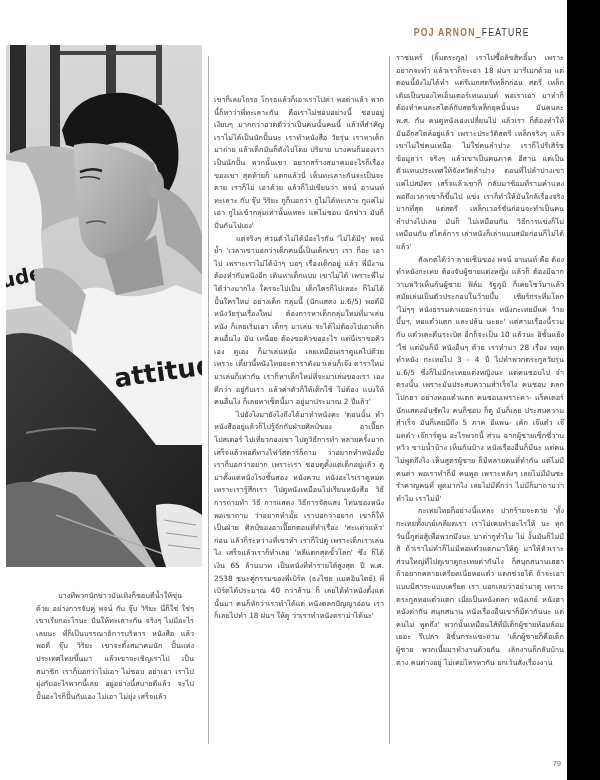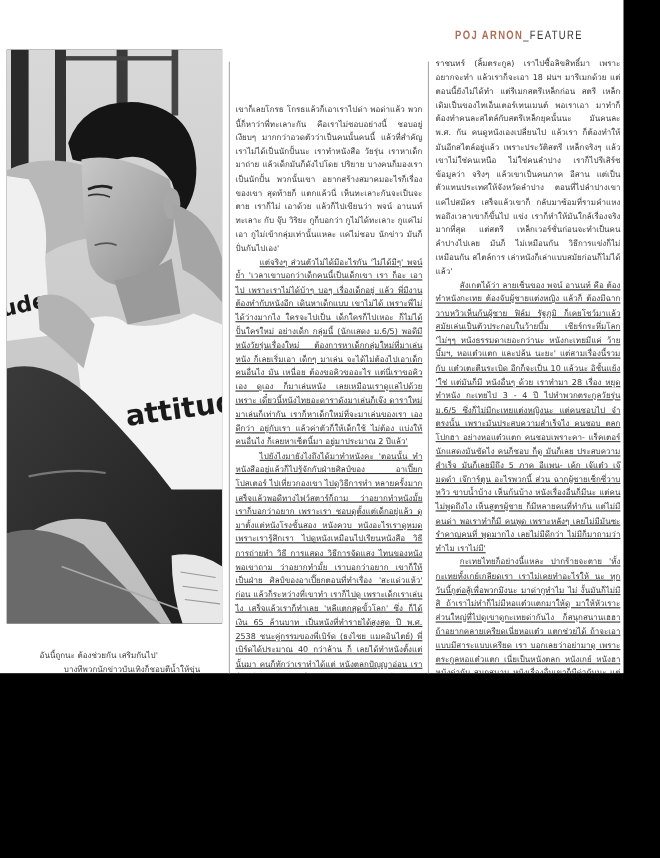--- a/index.html
+++ b/index.html
@@ -1,19 +1,19 @@
 <!DOCTYPE html>
 <html><head>
 <meta charset="utf-8">
 <style>
   * { box-sizing: border-box; margin: 0; padding: 0; }
   html, body { width: 600px; height: 780px; overflow: hidden; background: #000; }
   body { position: relative; font-family: "DejaVu Sans", sans-serif; }
   .page {
-    position: absolute; left: 0; top: 0; width: 567px; height: 612px;
+    position: absolute; left: 0; top: 0; width: 567px; height: 780px;
     background: #fff; overflow: hidden;
   }
   .edge-bar { position: absolute; left: 567px; top: 0; width: 33px; height: 780px; background: #000; }
 
   .header {
     position: absolute; top: 26px; right: 37px;
     font-family: "Liberation Sans", sans-serif; font-size: 11px;
     letter-spacing: 1.6px; transform: scaleX(0.78); transform-origin: right center;
     white-space: nowrap;
   }
@@ -23,21 +23,21 @@
 
   .photo {
     position: absolute; left: 6px; top: 45px; width: 196px; height: 522px;
     overflow: hidden; background: #777;
   }
   .photo svg { display: block; width: 100%; height: 100%; }
 
   .col { position: absolute; font-size: 7.3px; line-height: 12.6px; color: #333;
     font-family: "DejaVu Sans", sans-serif; text-align: justify; }
   .col p { margin: 0; }
-  .col p.indent { text-indent: 22px; text-decoration: underline; }
+  .col p.indent { text-indent: 22px; }
 
   .col-left { left: 36px; top: 590px; width: 158px; }
   .col-mid { left: 214px; top: 62px; width: 170px; border-left: 1px solid #999; padding-left: 0; }
   .divider-mid { position: absolute; left: 208px; top: 56px; width: 1px; height: 688px; background: #aaa; }
   .divider-right { position: absolute; left: 389px; top: 56px; width: 1px; height: 688px; background: #aaa; }
   .col-right { left: 396px; top: 52px; width: 168px; }
   .col-mid { border-left: none; margin-top: 32px; }
 
   .page-number { position: absolute; left: 553px; top: 760px; font-size: 7px; color: #555;
     font-family: "Liberation Sans", sans-serif; }
@@ -106,21 +106,20 @@
 
       <path d="M150 460 Q175 455 196 470 L196 522 L160 522 Q150 495 150 460 Z" fill="#e8e8e8"></path>
       <path d="M158 475 L190 480 M160 488 L192 492 M162 500 L194 504" stroke="#999" stroke-width="1"></path>
     </svg>
   </div>
 
   <div class="divider-mid"></div>
   <div class="divider-right"></div>
 
   <div class="col col-left">
-    <p style="padding-left:0;">อันนี้ถูกนะ ต้องช่วยกัน เสริมกันไป'</p>
     <p class="indent">บางทีพวกนักข่าวบันเทิงก็ชอบตีน้ำให้ขุ่น ด้วย อย่างการจับคู่ พจน์ กับ จุ๊บ วิริยะ นี่ก็ใช่ ใช่ๆ เขาเรียกอะไรนะ ปั่นให้ทะเลาะกัน จริงๆ ไม่มีอะไรเลยนะ พี่ก็เป็นบรรณาธิการบริหาร หนังสือ แล้วพอดี จุ๊บ วิริยะ เขาจะตั้งสมาคมนัก ปั้นแห่งประเทศไทยขึ้นมา แล้วเขาจะเชิญเราไป เป็นสมาชิก เราก็บอกว่าไม่เอา ไม่ชอบ อย่าเอา เราไปยุ่งกับอะไรพวกนี้เลย อยู่อย่างนี้สบายดีแล้ว จะไปปั้นอะไรก็ปั้นกันเอง ไม่เอา ไม่ยุ่ง เสร็จแล้ว</p>
   </div>
 
   <div class="col col-mid">
     <p>เขาก็เลยโกรธ โกรธแล้วก็เอาเราไปด่า พอด่าแล้ว พวกนี้ก็หาว่าพี่ทะเลาะกัน คือเราไม่ชอบอย่างนี้ ชอบอยู่เงียบๆ มากกว่าอวดตัวว่าเป็นคนนั้นคนนี้ แล้วที่สำคัญเราไม่ได้เป็นนักปั้นนะ เราทำหนังสือ วัยรุ่น เราหาเด็กมาถ่าย แล้วเด็กมันก็ดังไปโดย ปริยาย บางคนก็มองเราเป็นนักปั้น พวกนั้นเขา อยากสร้างสมาคมอะไรก็เรื่องของเขา สุดท้ายก็ แตกแล้วนี่ เห็นทะเลาะกันจะเป็นจะตาย เราก็ไม่ เอาด้วย แล้วก็ไปเขียนว่า พจน์ อานนท์ ทะเลาะ กับ จุ๊บ วิริยะ กูก็บอกว่า กูไม่ได้ทะเลาะ กูแค่ไม่ เอา กูไม่เข้ากลุ่มเท่านั้นแหละ แค่ไม่ชอบ นักข่าว มันก็ปั่นกันไปเอง'</p>
     <p class="indent">แต่จริงๆ ส่วนตัวไม่ได้มีอะไรกัน 'ไม่ได้มีๆ' พจน์ย้ำ 'เวลาเขาบอกว่าเด็กคนนี้เป็นเด็กเขา เรา ก็อะ เอาไป เพราะเราไม่ได้บ้าๆ บอๆ เรื่องเด็กอยู่ แล้ว พี่มีงานต้องทำกับหนังอีก เดินหาเด็กแบบ เขาไม่ได้ เพราะพี่ไม่ได้ว่างมากไง ใครจะไปเป็น เด็กใครก็ไปเหอะ ก็ไม่ได้ปั้นใครใหม่ อย่างเด็ก กลุ่มนี้ (นักแสดง ม.6/5) พอดีมีหนังวัยรุ่นเรื่องใหม่ ต้องการหาเด็กกลุ่มใหม่ที่มาเล่นหนัง ก็เลยเริ่มเอา เด็กๆ มาเล่น จะได้ไม่ต้องไปเอาเด็กคนอื่นไง มัน เหนื่อย ต้องขอคิวขออะไร แต่นี่เราขอคิวเอง ดูเอง ก็มาเล่นหนัง เลยเหมือนเราดูแลไปด้วย เพราะ เดี๋ยวนี้หนังไทยอะดาราดังมาเล่นก็เจ๊ง ดาราใหม่ มาเล่นก็เท่ากัน เราก็หาเด็กใหม่ที่จะมาเล่นของเรา เองดีกว่า อยู่กับเรา แล้วค่าตัวก็ให้เด็กใช้ ไม่ต้อง แบ่งให้คนอื่นไง ก็เลยหาเซ็ตนี้มา อยู่มาประมาณ 2 ปีแล้ว'</p>
     <p class="indent">ไปยังไงมายังไงถึงได้มาทำหนังคะ 'ตอนนั้น ทำหนังสืออยู่แล้วก็ไปรู้จักกับฝ่ายศิลป์ของ อาเปี๊ยก โปสเตอร์ ไปเที่ยวกองเขา ไปดูวิธีการทำ หลายครั้งมาก เสร็จแล้วพอดีทางไฟว์สตาร์ก็ถาม ว่าอยากทำหนังมั้ย เราก็บอกว่าอยาก เพราะเรา ชอบดูตั้งแต่เด็กอยู่แล้ว ดูมาตั้งแต่หนังโรงชั้นสอง หนังควบ หนังอะไรเราดูหมด เพราะเรารู้สึกเรา ไปดูหนังเหมือนไปเรียนหนังสือ วิธีการถ่ายทำ วิธี การแสดง วิธีการจัดแสง ไทนของหนัง พอเขาถาม ว่าอยากทำมั้ย เราบอกว่าอยาก เขาก็ให้เป็นฝ่าย ศิลป์ของอาเปี๊ยกตอนที่ทำเรื่อง 'สะแด่วแห้ว' ก่อน แล้วก็ระหว่างที่เขาทำ เราก็ไปดู เพราะเด็กเราเล่น ไง เสร็จแล้วเราก็ทำเลย 'หลีแตกสุดขั้วโลก' ซึ่ง ก็ได้เงิน 65 ล้านบาท เป็นหนังที่ทำรายได้สูงสุด ปี พ.ศ. 2538 ชนะคู่กรรมของพี่เบิร์ด (ธงไชย แมคอินไตย์) พี่เบิร์ดได้ประมาณ 40 กว่าล้าน ก็ เลยได้ทำหนังตั้งแต่นั้นมา คนก็ทักว่าเราทำได้แต่ หนังตลกปัญญาอ่อน เราก็เลยไปทำ 18 ฝนฯ ให้ดู ว่าเราทำหนังดราม่าได้นะ'</p>
   </div>
 
   <div class="col col-right">

